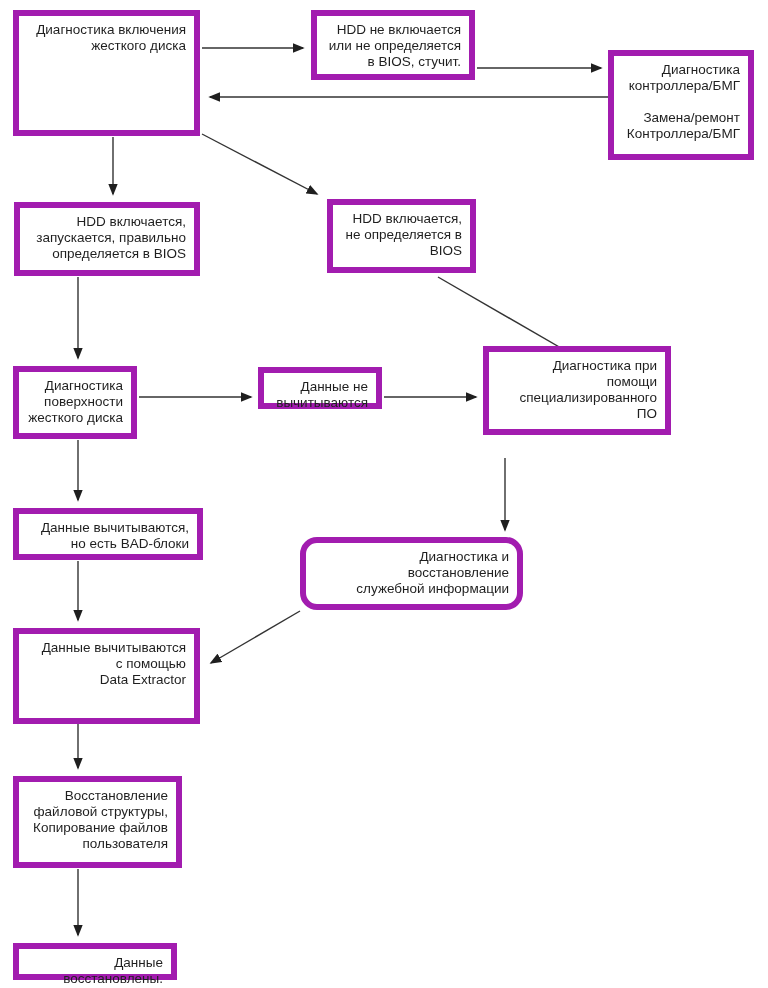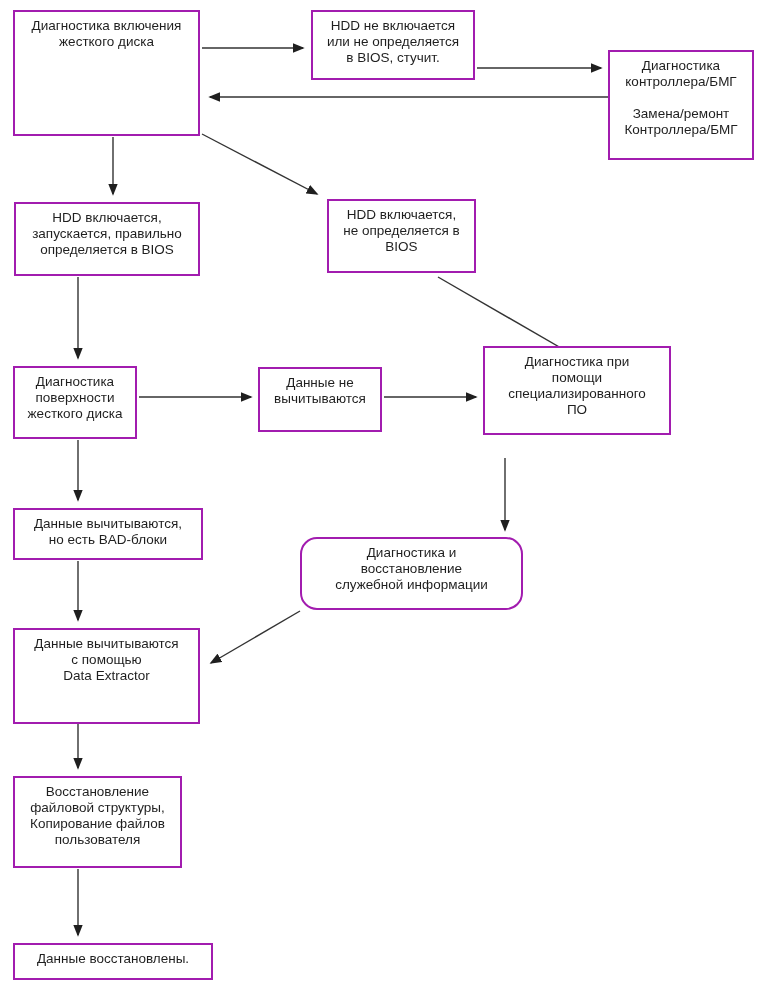--- a/index.html
+++ b/index.html
@@ -18,42 +18,42 @@
   #edges {
     position: absolute;
     left: 0;
     top: 0;
     pointer-events: none;
   }
   .node {
     position: absolute;
     box-sizing: border-box;
     background: #ffffff;
-    border: 2px solid #a21caf;
+    border: 6px solid #a21caf;
     padding: 6px 8px;
     font-size: 13.5px;
     line-height: 16px;
     color: #1f1f1f;
     white-space: pre-line;
-    text-align: center;
+    text-align: right;
   }
   
   .n-start      { left: 13px;  top: 10px;  width: 187px; height: 126px; }
   .n-fail       { left: 311px; top: 10px;  width: 164px; height: 70px;  }
   .n-controller { left: 608px; top: 50px;  width: 146px; height: 110px; }
   .n-ok         { left: 14px;  top: 202px; width: 186px; height: 74px;  }
   .n-nodetect   { left: 327px; top: 199px; width: 149px; height: 74px;  }
   .n-surface    { left: 13px;  top: 366px; width: 124px; height: 73px;  }
-  .n-noread     { left: 258px; top: 367px; width: 124px; height: 65px;  }
+  .n-noread     { left: 258px; top: 367px; width: 124px; height: 42px;  }
   .n-software   { left: 483px; top: 346px; width: 188px; height: 89px;  }
   .n-badblocks  { left: 13px;  top: 508px; width: 190px; height: 52px;  }
   .n-service    { left: 300px; top: 537px; width: 223px; height: 73px; border-radius: 17px;  }
   .n-extractor  { left: 13px;  top: 628px; width: 187px; height: 96px;  }
   .n-filestruct { left: 13px;  top: 776px; width: 169px; height: 92px;  }
-  .n-recovered  { left: 13px;  top: 943px; width: 200px; height: 37px;  }
+  .n-recovered  { left: 13px;  top: 943px; width: 164px; height: 37px;  }
   .edge-line {
     stroke: #333333;
     stroke-width: 1.4;
     fill: none;
   }
 </style>
 </head>
 <body>
 
 <div id="canvas">

